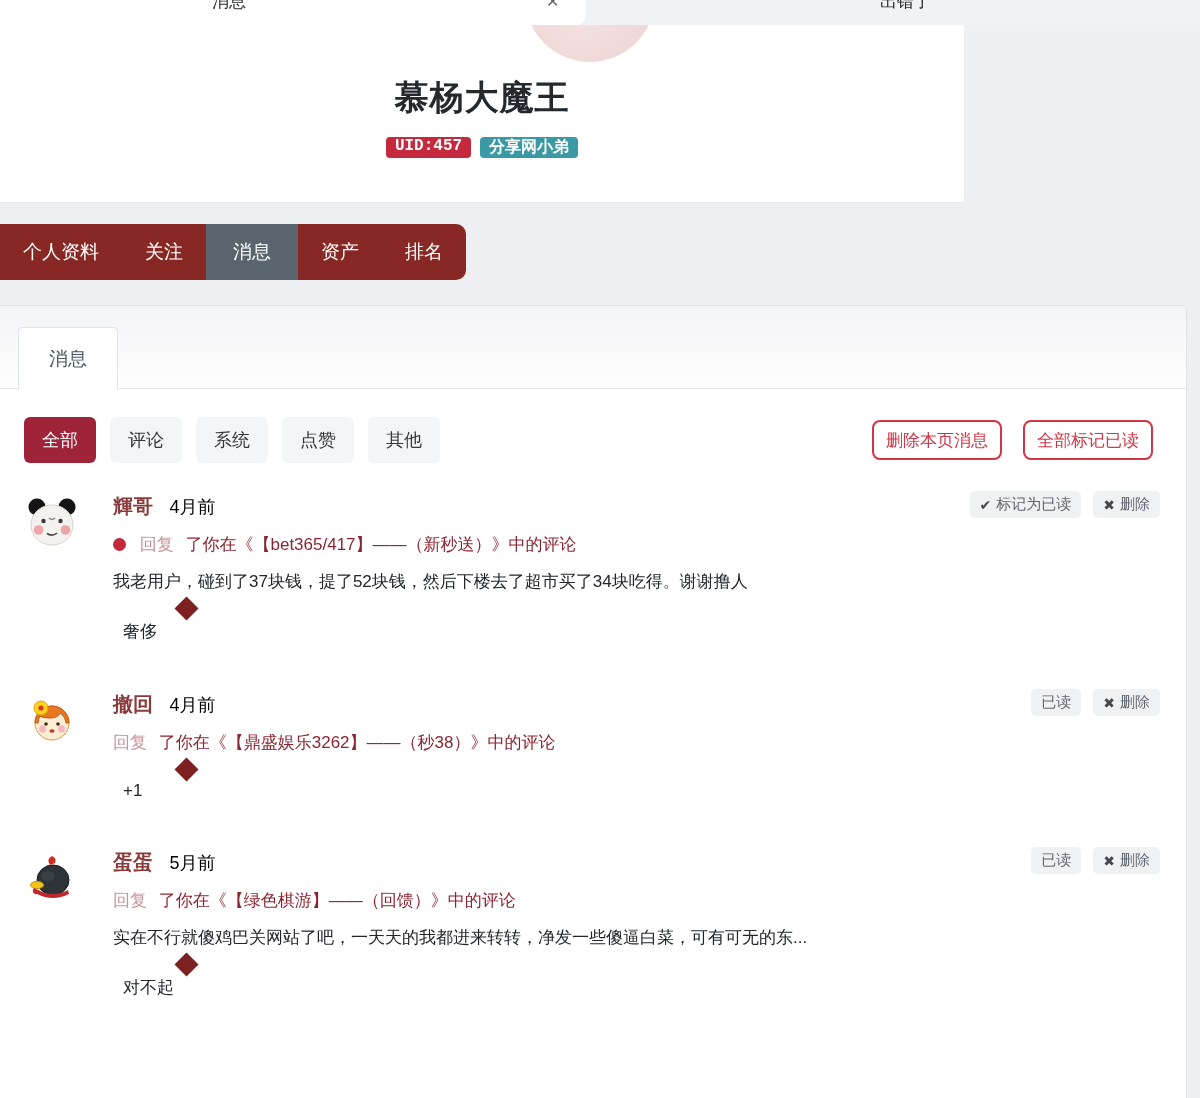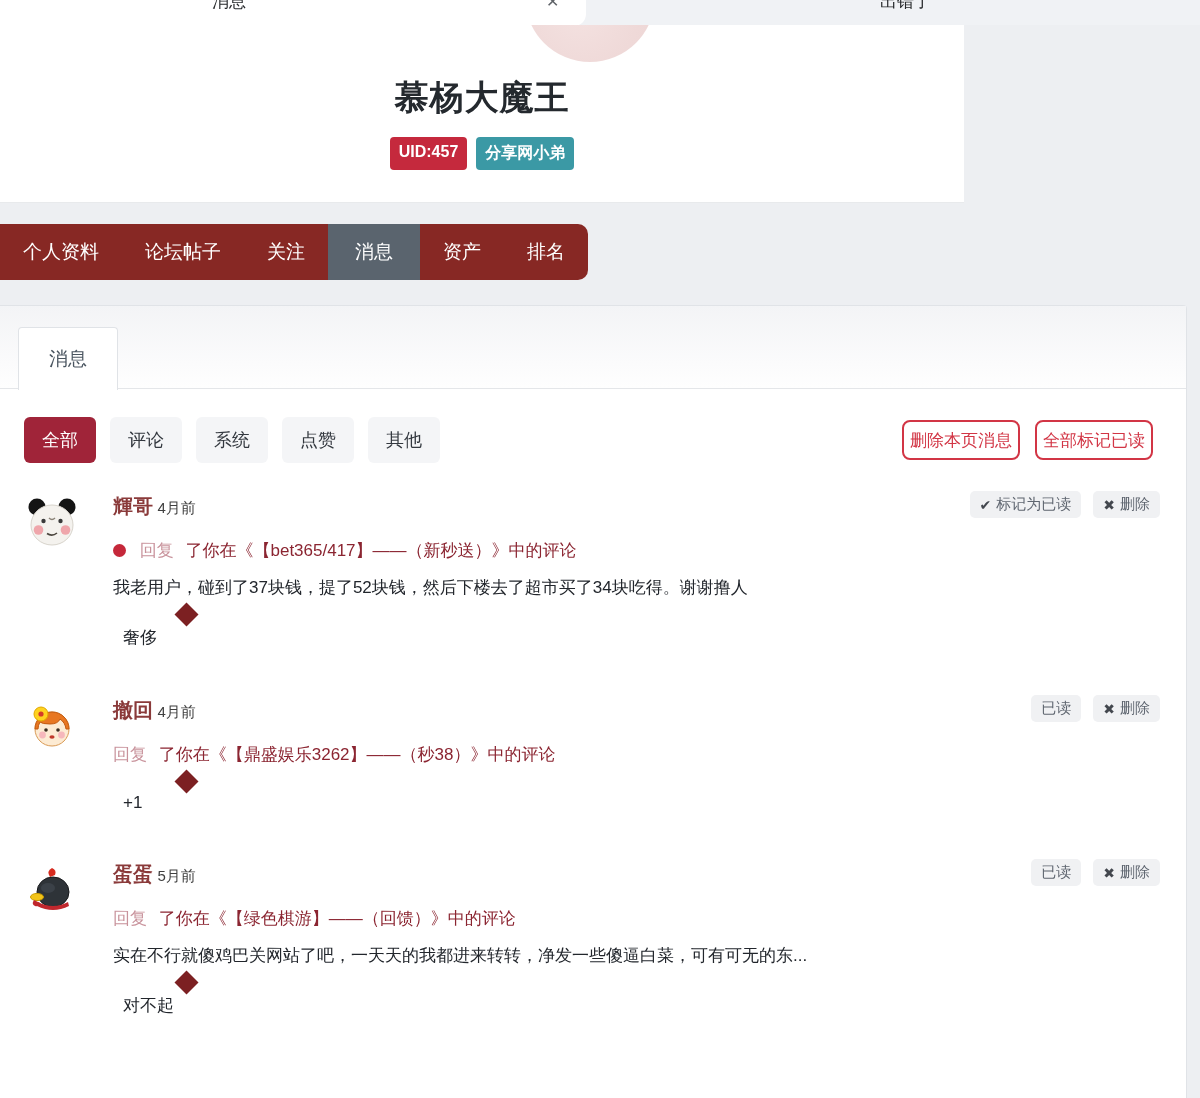--- a/index.html
+++ b/index.html
@@ -22,22 +22,22 @@
   
   .header { position:absolute; top:25px; left:0; width:964px; height:178px;
     background:#fff; overflow:hidden; border-bottom:1px solid #e8eaec; }
   .avatar-big { position:absolute; left:525px; top:-93px; width:130px; height:130px;
     border-radius:50%;
     background:radial-gradient(circle at 42% 60%, #f4e2e1 0%, #efd9d8 55%, #ecd4d3 100%); }
   .username { position:absolute; top:50px; left:0; width:100%; text-align:center;
     font-size:34px; font-weight:bold; color:#24292e; letter-spacing:1px; }
   .badges { position:absolute; top:112px; left:0; width:100%;
     display:flex; justify-content:center; gap:9px; }
-  .badge { display:inline-block; padding:6px 9px; border-radius:4px;
-    color:#fff; font-size:16px; font-weight:bold; }
+  .badge { display:inline-block; padding:0 9px; border-radius:4px;
+    color:#fff; font-size:16px; font-weight:bold;font-family:Liberation Mono, monospace; }
   .badge-uid { background:#c5293d; }
   .badge-role { background:#3b99a5; }
 
   
   .profile-nav { position:absolute; top:224px; left:0; height:56px;
     display:inline-flex; align-items:stretch; background:#872824;
     border-radius:0 10px 10px 0; overflow:hidden; }
   .nav-item { display:flex; align-items:center; padding:0 23px;
     color:#fff; font-size:19px; cursor:pointer; white-space:nowrap; }
   .nav-item.active { background:#5a646e; padding:0 27px; }
@@ -58,38 +58,38 @@
   .panel-body { position:relative; padding:28px 0 0 24px; }
 
   
   .filter-row { display:flex; align-items:center; }
   .filters { display:flex; gap:14px; }
   .filter-btn { height:46px; padding:0 18px; border:none; border-radius:6px;
     background:#f4f5f7; color:#33383f; font-size:18px; cursor:pointer;
     font-family:inherit; white-space:nowrap; }
   .filter-btn.active { background:#a02439; color:#fff; }
   .bulk-actions { position:absolute; right:33px; top:31px; display:flex; gap:15px; }
-  .outline-btn { height:40px; padding:0 6px; background:#fff;
+  .outline-btn { height:40px; padding:0 12px; background:#fff;
     border:2px solid #d23545; border-radius:8px; color:#d23545;
-    font-size:17px; cursor:pointer; font-family:inherit; white-space:nowrap; }
+    font-size:17px; cursor:pointer; font-family:inherit; white-space:nowrap;margin-left:6px; }
 
   
   .messages { margin-top:30px; }
   .msg { position:relative; padding-left:89px; }
   .msg + .msg { margin-top:48px; }
   .avatar { position:absolute; left:4px; top:5px; width:48px; height:48px; cursor:pointer; }
   .msg-name { font-size:20px; font-weight:bold; color:#8a3a3a; }
-  .msg-time { font-size:15px; color:#404040; margin-left:0; }
+  .msg-time { font-size:18px; color:#000000; margin-left:12px; }
   .msg-actions { position:absolute; right:26px; top:-2px; display:flex; gap:12px; }
   .pill { display:inline-flex; align-items:center; gap:5px;
     background:#f0f1f3; border-radius:5px; padding:4px 10px;
     font-size:15px; color:#5f6670; cursor:pointer; white-space:nowrap; }
   .pill .glyph { color:#43474e; font-size:14px; }
   .pill.read-badge { cursor:default; }
-  .msg-reply { margin-top:19px; font-size:17px; }
+  .msg-reply { margin-top:13px; font-size:17px; }
   .unread-dot { display:inline-block; width:13px; height:13px; border-radius:50%;
     background:#c5283a; margin-right:9px; vertical-align:-1px; }
   .reply-verb { color:#c8929b; margin-right:7px; }
   .reply-link { color:#8b2531; cursor:pointer; text-decoration:none; }
   .msg-body { margin-top:14px; font-size:17px; color:#22262c; }
   .diamond { width:17px; height:17px; background:#7c2022;
     transform:rotate(45deg); margin:7px 0 3px 65px; }
   .msg-quote { margin-left:10px; margin-top:2px; font-size:17px; color:#22262c; }
 </style>
 </head>
@@ -106,21 +106,20 @@
   <div class="avatar-big"></div>
   <div class="username">慕杨大魔王</div>
   <div class="badges">
     <span class="badge badge-uid">UID:457</span>
     <span class="badge badge-role">分享网小弟</span>
   </div>
 </div>
 
 <div class="profile-nav">
   <div class="nav-item">个人资料</div>
-  <div class="nav-item">论坛帖子</div>
   <div class="nav-item">关注</div>
   <div class="nav-item active">消息</div>
   <div class="nav-item">资产</div>
   <div class="nav-item">排名</div>
 </div>
 
 <div class="card">
   <div class="card-tabs">
     <div class="card-tab-active">消息</div>
   </div>

